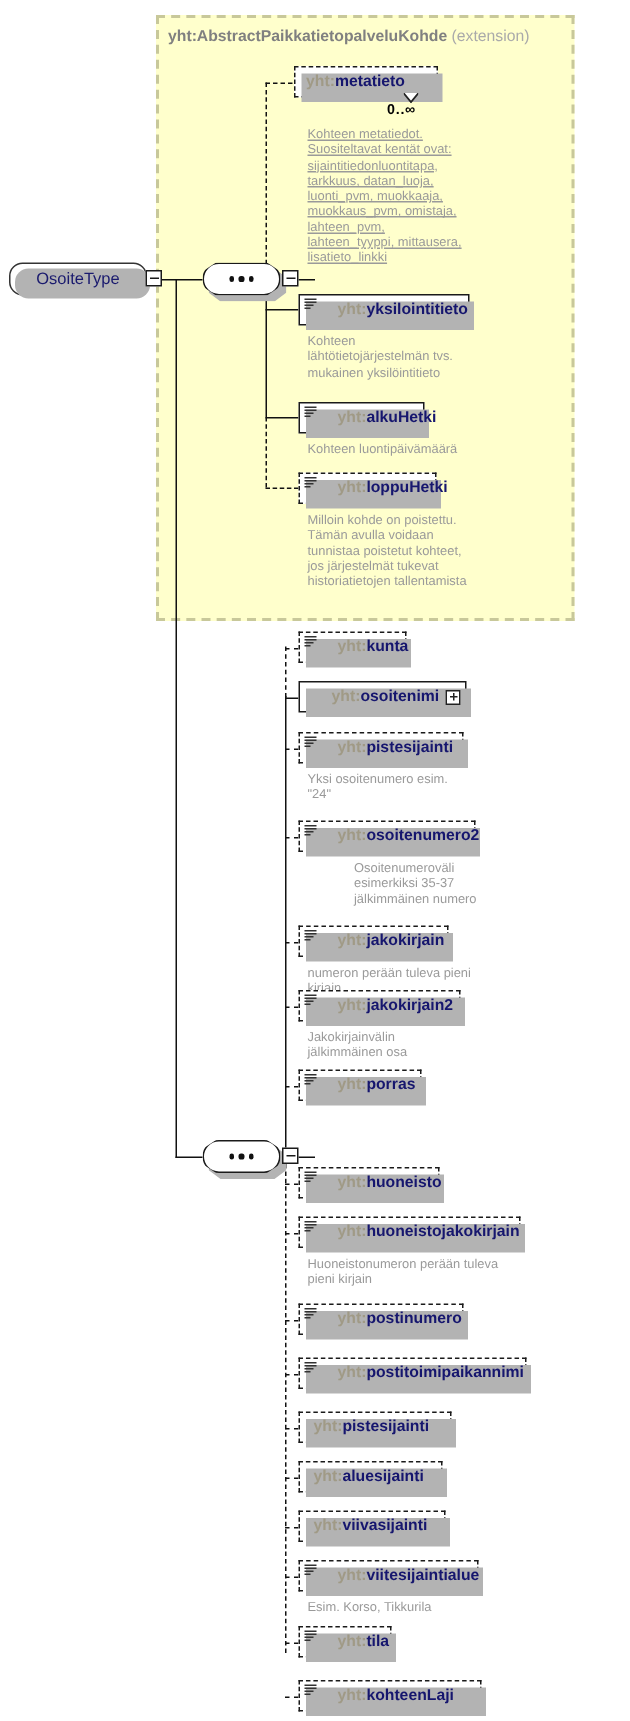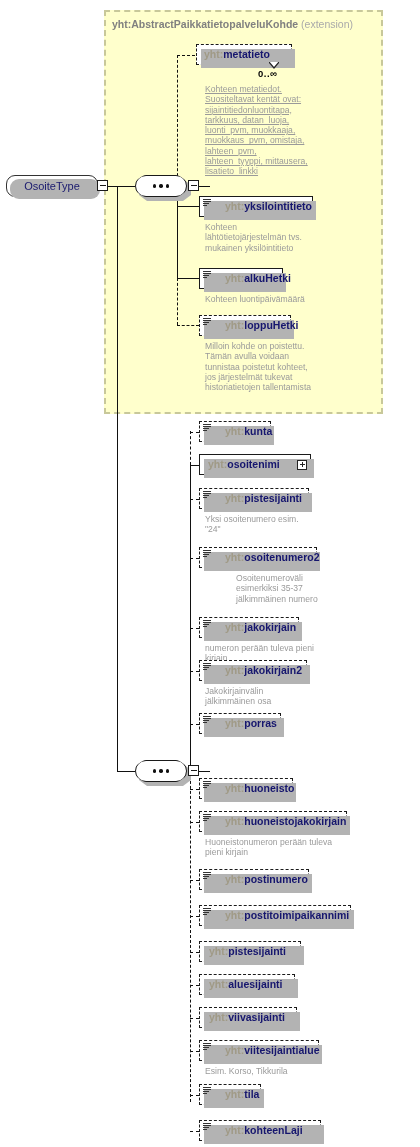--- a/index.html
+++ b/index.html
@@ -370,21 +370,21 @@
       <div class="elbox optional" style="left: 199px; top: 421px; width: 72px; height: 21px;">
         <div class="sh"></div>
         <div class="doc-icon">
           <i></i>
           <i></i>
           <i></i>
           <i></i>
         </div>
         <span class="elname"><span class="pfx">yht:</span><span>kunta</span></span>
       </div>
-      <div class="elbox" style="left: 199px; top: 454px; width: 112px; height: 21px; padding-left: 8px; padding-right: 16px;">
+      <div class="elbox" style="left: 199px; top: 454px; width: 112px; height: 21px; padding-left: 21px; padding-right: 16px;">
         <div class="sh"></div>
         <span class="elname"><span class="pfx">yht:</span><span>osoitenimi</span></span>
         <div class="expand"></div>
       </div>
       <div class="elbox optional" style="left: 199px; top: 488px; width: 110px; height: 21px;">
         <div class="sh"></div>
         <div class="doc-icon">
           <i></i>
           <i></i>
           <i></i>

